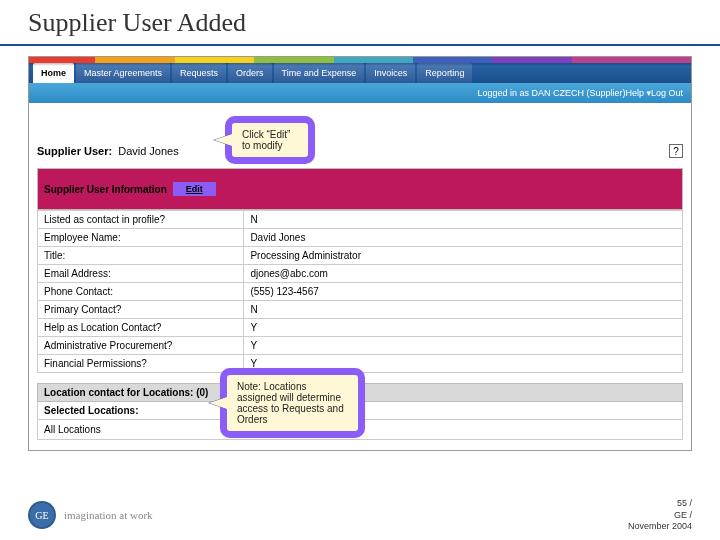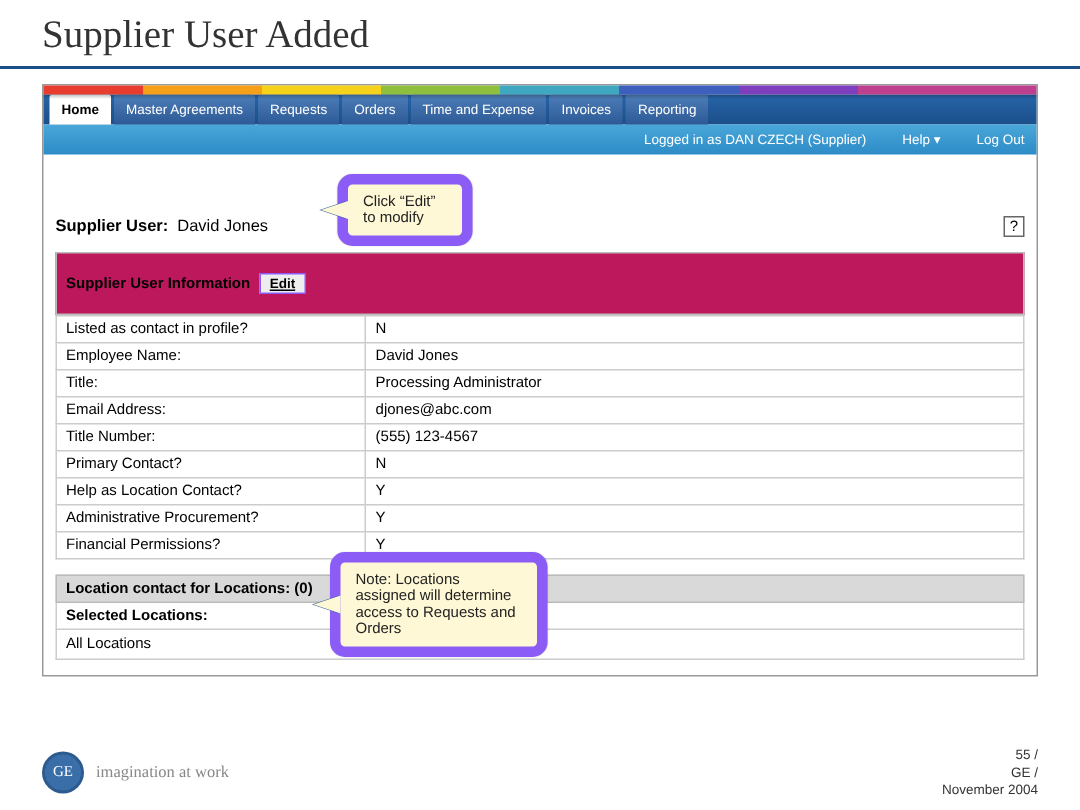--- a/index.html
+++ b/index.html
@@ -13,32 +13,32 @@
   .color-strip::after { content:""; position:absolute; left:0; right:0; top:6px; height:3px; background: linear-gradient(to bottom, rgba(0,0,0,0.25), transparent); }
 
   .brand-bar { height: 24px; background: linear-gradient(to bottom,#2d5e9e,#1b4480); display: flex; align-items: center; justify-content: space-between; padding: 0 10px; color: #fff; }
   .brand-bar .brand { font-size: 12px; font-weight: bold; letter-spacing: .3px; }
   .brand-bar .vendor { font-size: 11px; font-style: italic; }
 
   .tab-row { height: 20px; background: linear-gradient(#2664a8,#1b4f8a); display: flex; align-items: stretch; gap: 2px; padding: 0 4px; }
   .tab { background: linear-gradient(#4d7db8,#2c5a96); color: #fff; font-size: 9px; padding: 0 8px; display: flex; align-items: center; border-radius: 2px 2px 0 0; cursor: pointer; white-space: nowrap; }
   .tab.active { background: #fff; color: #000; font-weight: bold; }
 
-  .user-row { height: 20px; background: linear-gradient(#4aa7d9,#2d8bc7); color: #fff; font-size: 9px; display: flex; align-items: center; justify-content: flex-end; padding: 4px 8px; gap: 24px; }
+  .user-row { height: 20px; background: linear-gradient(#4aa7d9,#2d8bc7); color: #fff; font-size: 9px; display: flex; align-items: center; justify-content: flex-end; padding: 4px 8px; gap: 0; }
   .user-row a { color: #fff; text-decoration: none; cursor: pointer; }
 
   .page-body { padding: 6px 8px 10px 8px; }
 
   .page-head { display: flex; align-items: center; gap: 6px; margin-bottom: 10px; margin-top: 35px; }
   .page-head .lbl { font-weight: bold; font-size: 11px; }
   .page-head .val { font-size: 11px; }
   .help-icon { margin-left: auto; width: 14px; height: 14px; border: 1px solid #666; font-size: 10px; display: flex; align-items: center; justify-content: center; cursor: pointer; }
 
   .section-head { background: #be185d; border: 1px solid #bbb; padding: 13px 6px; font-weight: bold; font-size: 10px; display: flex; align-items: center; gap: 6px; text-align: center; }
-  .section-head .btn { background: #eee; border: 1px solid #8b5cf6; font-size: 9px; padding: 0 6px; height: 14px; display: inline-flex; align-items: center; cursor: pointer; text-decoration: underline; }
+  .section-head .btn { background: #eee; border: 7px solid #8b5cf6; font-size: 9px; padding: 0 6px; height: 14px; display: inline-flex; align-items: center; cursor: pointer; text-decoration: underline; }
 
   table.info { width: 100%; border-collapse: collapse; margin-bottom: 10px; }
   table.info td { border: 1px solid #ccc; padding: 2px 6px; font-size: 10px; height: 18px; }
   table.info td:first-child { width: 32%; white-space: nowrap; }
 
   .section-band { background: #d9d9d9; border: 1px solid #bbb; padding: 3px 6px; font-weight: bold; font-size: 10px; margin-top: 4px; }
   .subhead { border: 1px solid #ccc; border-top: none; padding: 3px 6px; font-weight: bold; font-size: 10px; }
   .loc-cell { border: 1px solid #ccc; border-top: none; padding: 4px 6px; font-size: 10px; }
 
   
@@ -106,21 +106,21 @@
           </tr>
       <tr>
             <td>Title:</td>
             <td>Processing Administrator</td>
           </tr>
       <tr>
             <td>Email Address:</td>
             <td>djones@abc.com</td>
           </tr>
       <tr>
-            <td>Title Number:</td>
+            <td>Phone Contact:</td>
             <td>(555) 123-4567</td>
           </tr>
       <tr>
             <td>Primary Contact?</td>
             <td>N</td>
           </tr>
       <tr>
             <td>Help as Location Contact?</td>
             <td>Y</td>
           </tr>

